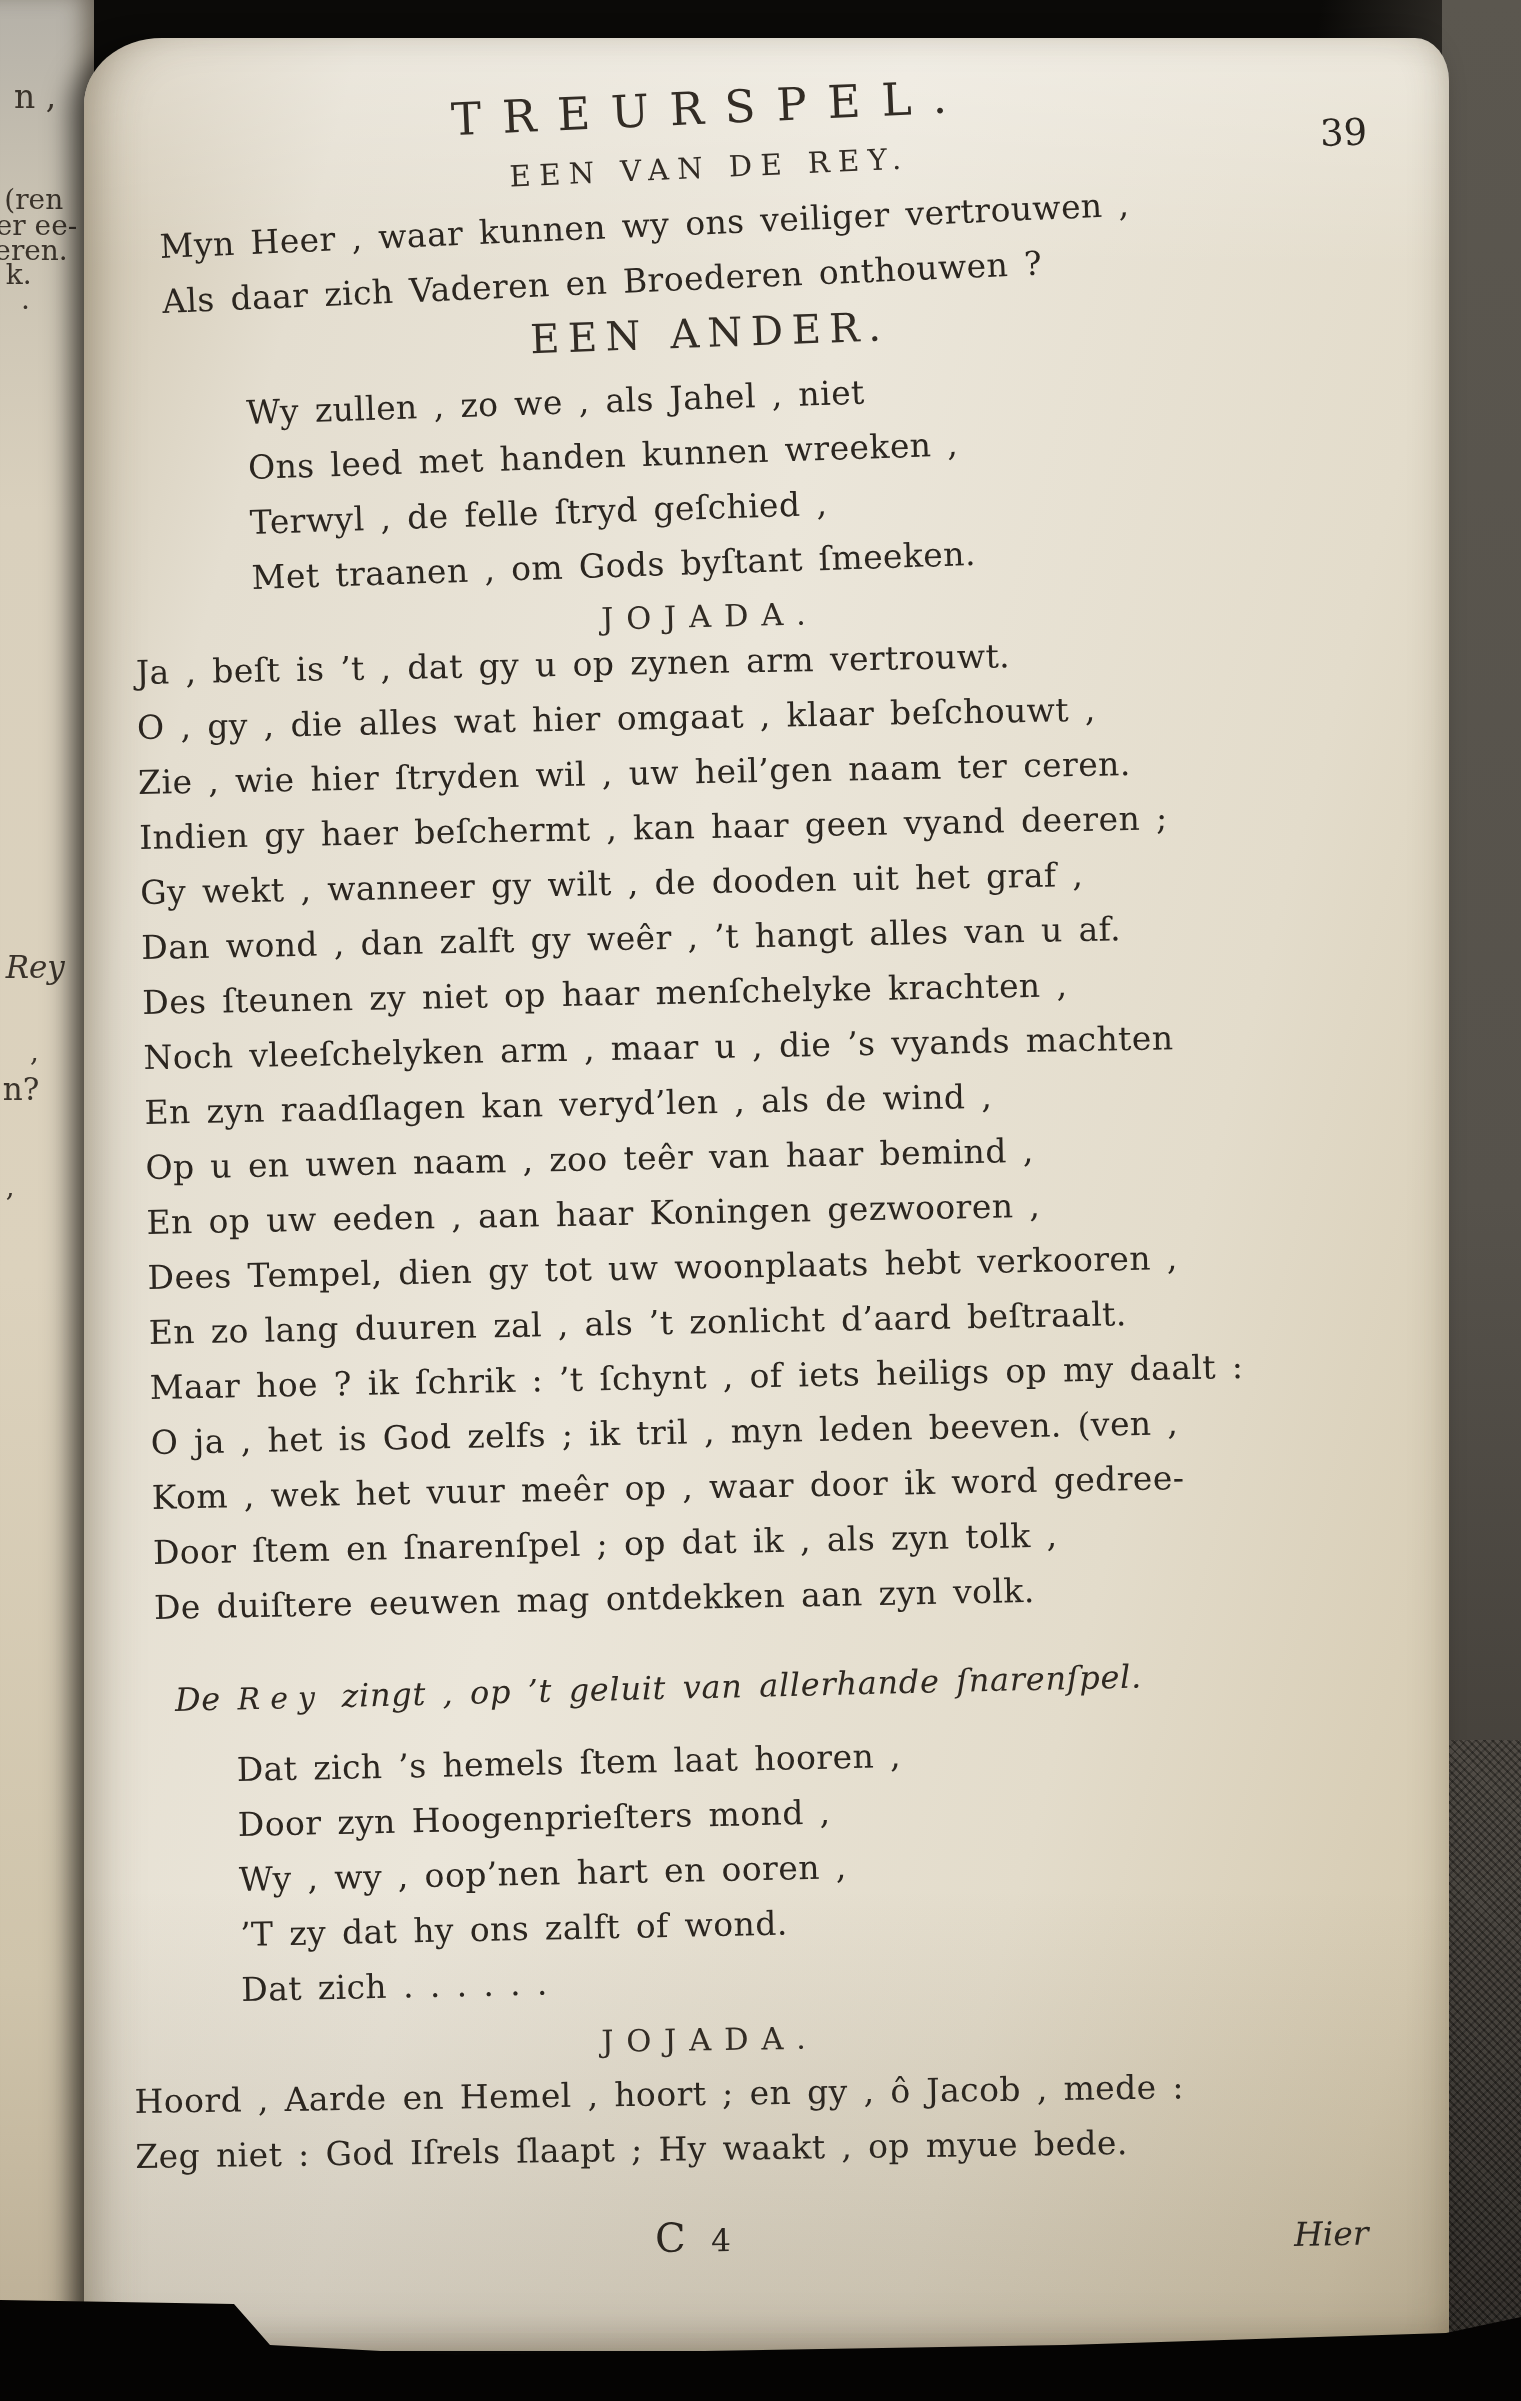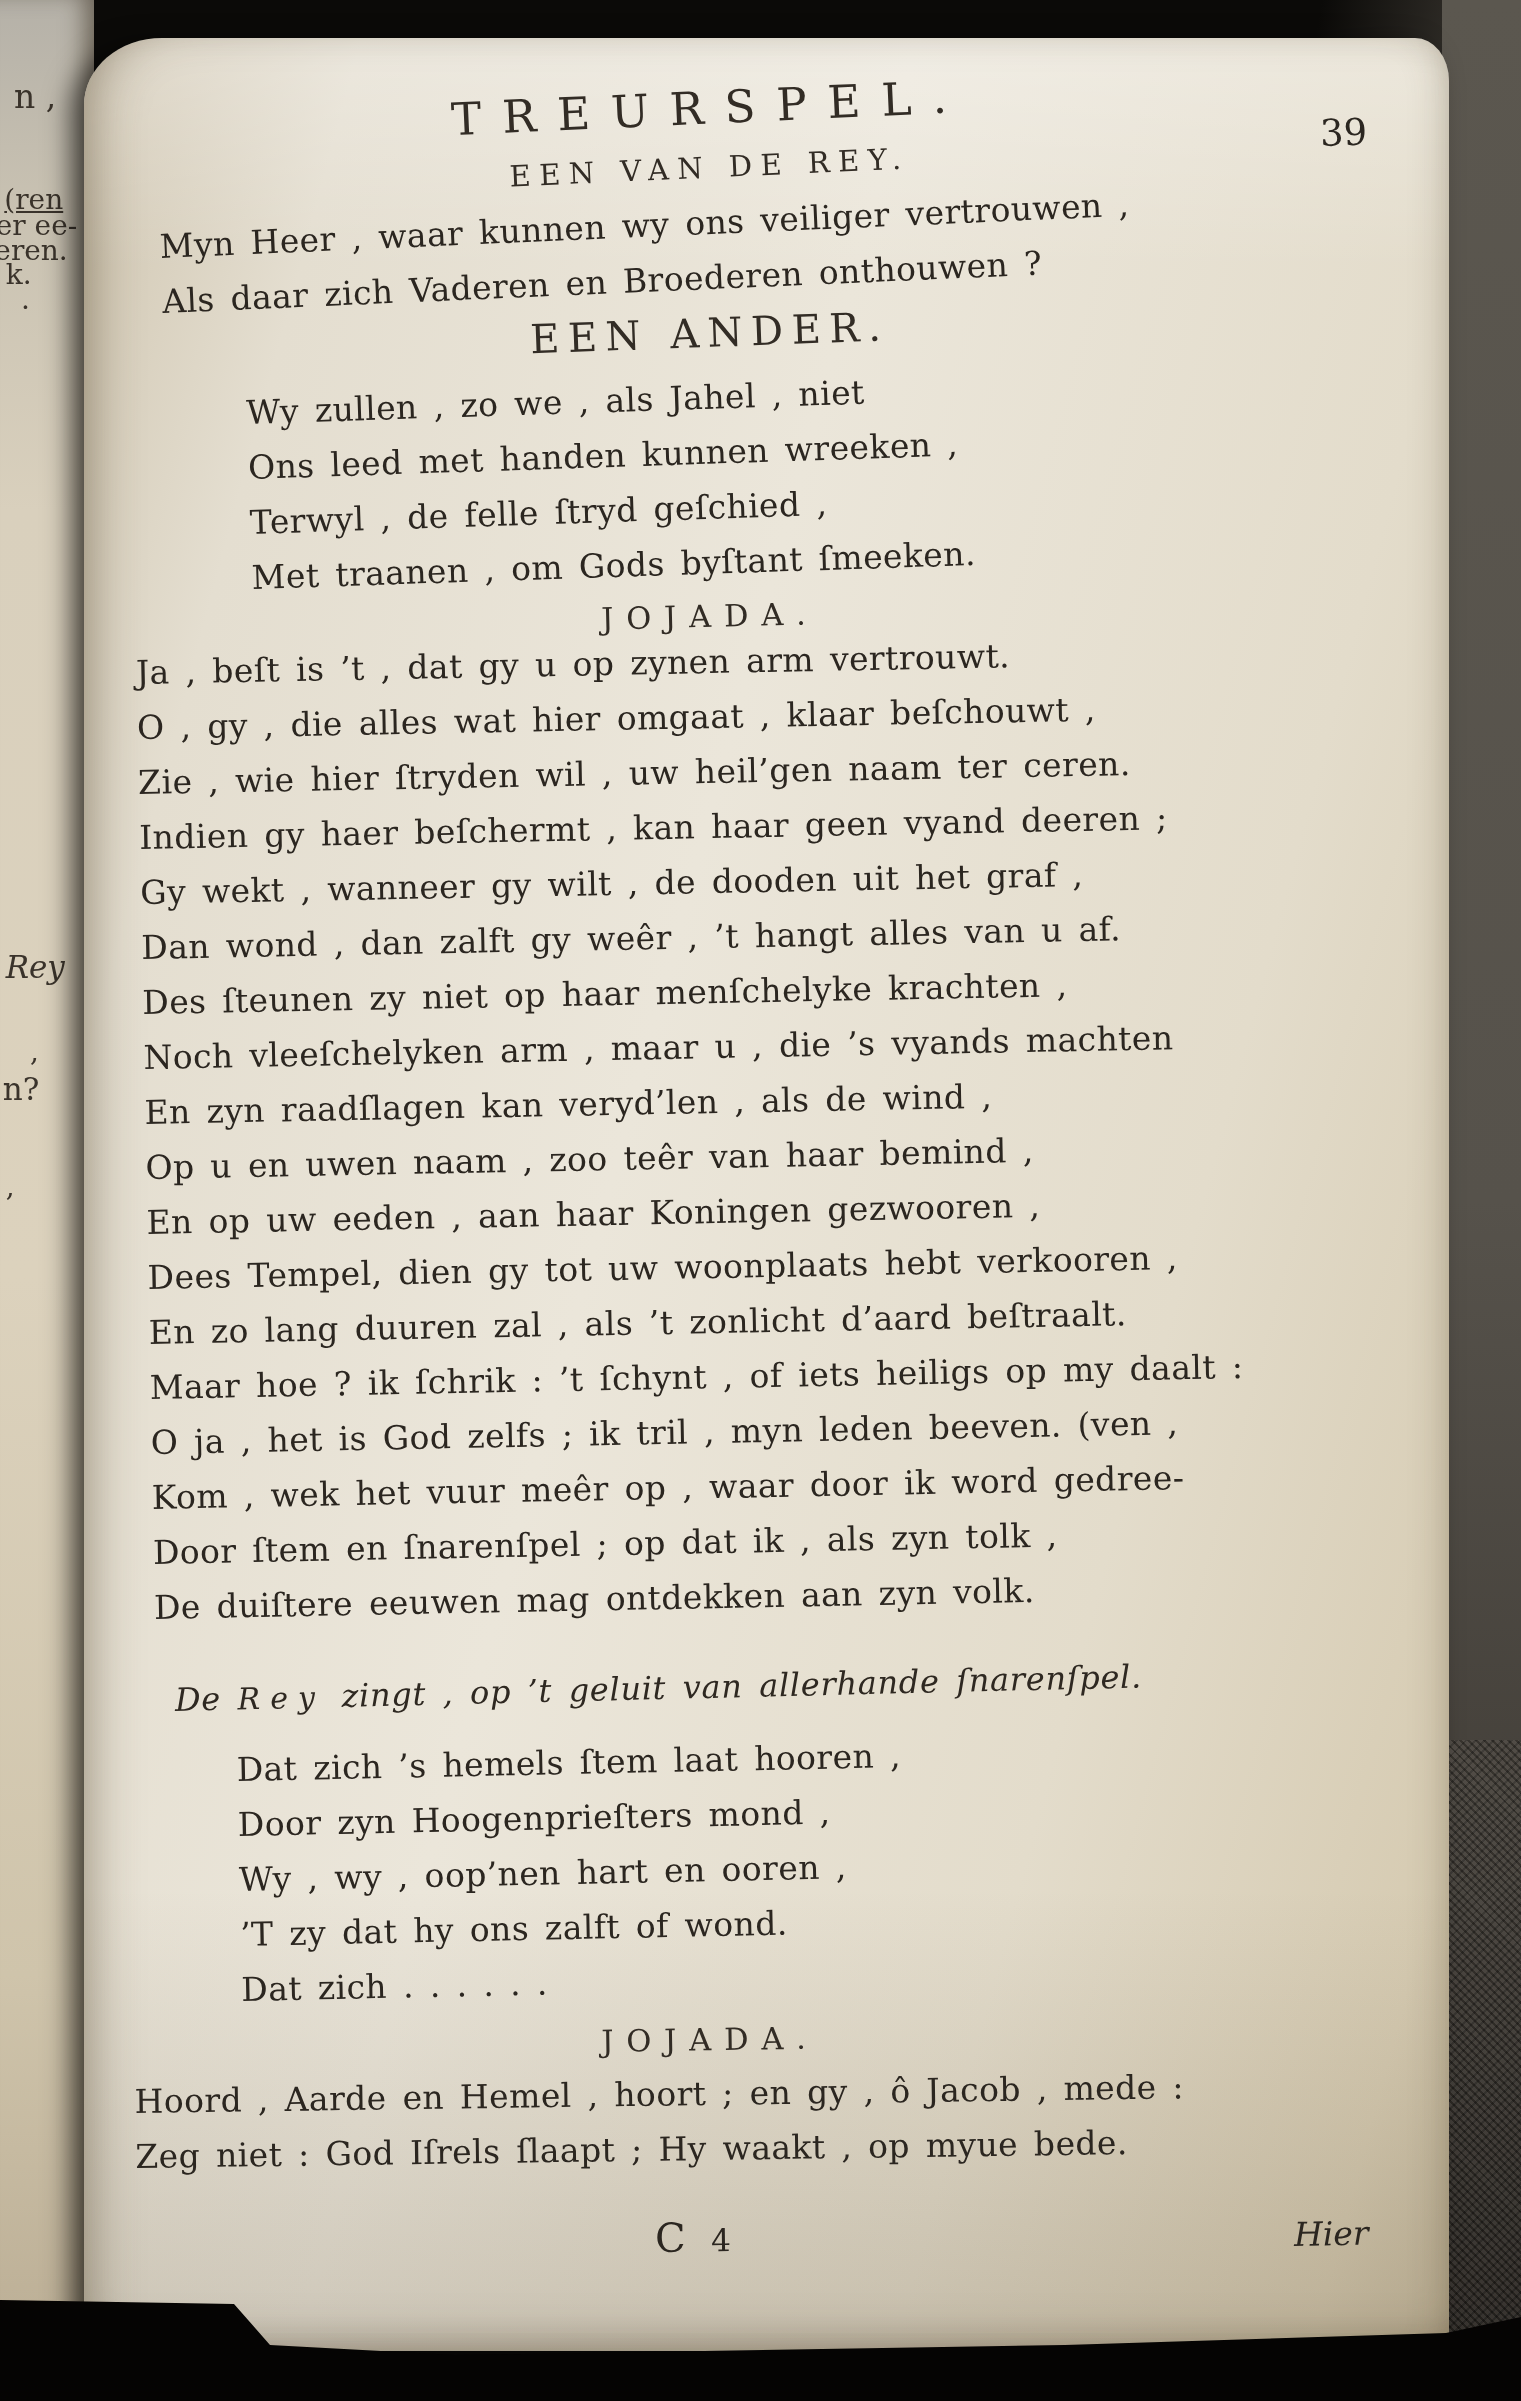--- a/index.html
+++ b/index.html
@@ -75,21 +75,21 @@
 <div id="stage">
 
   <div class="bg-base"></div>
 
   <div class="right-strip">
     <div class="weave"></div>
   </div>
 
   <div class="left-strip">
     <span class="fragment" style="left:14px;top:80px;font-size:33px;">n ,</span>
-    <span class="fragment" style="left:4.3px;top:186px;text-decoration:underline;">(ren</span>
+    <span class="fragment" style="left:4.3px;top:186px;">(ren</span>
     <span class="fragment" style="left:-4.3px;top:212px;">er ee-</span>
     <span class="fragment" style="left:-5.7px;top:237px;">eren.</span>
     <span class="fragment" style="left:5.7px;top:261px;">k.</span>
     <span class="fragment" style="left:21px;top:286px;">.</span>
     <span class="fragment italic" style="left:5.7px;top:952px;font-size:31px;">Rey</span>
     <span class="fragment" style="left:30px;top:1038px;">,</span>
     <span class="fragment" style="left:2.8px;top:1074px;font-size:31px;">n?</span>
     <span class="fragment" style="left:5.7px;top:1173px;">,</span>
   </div>
 

